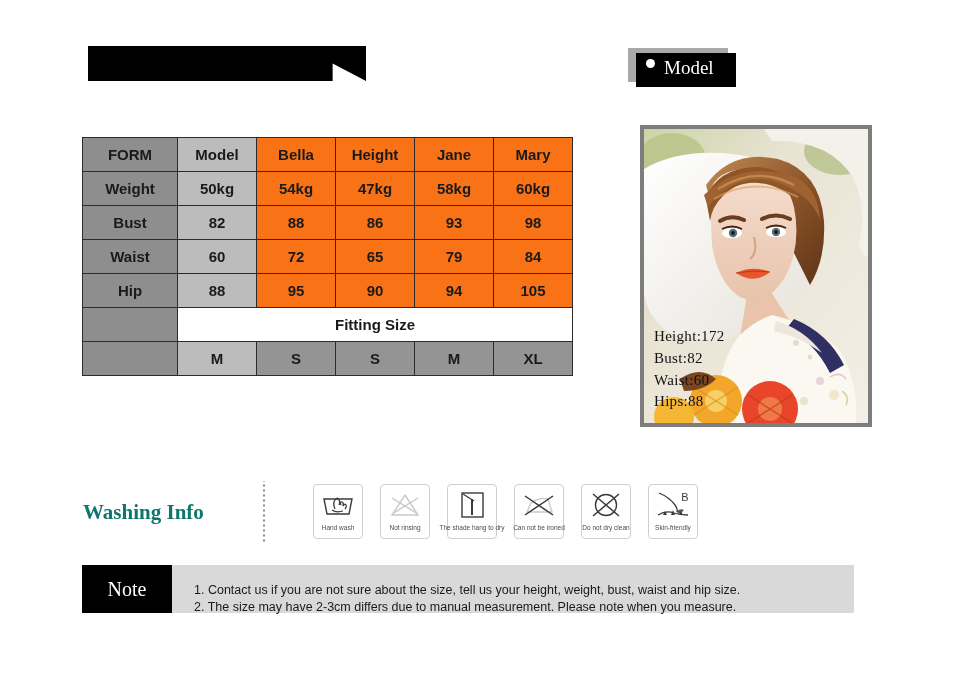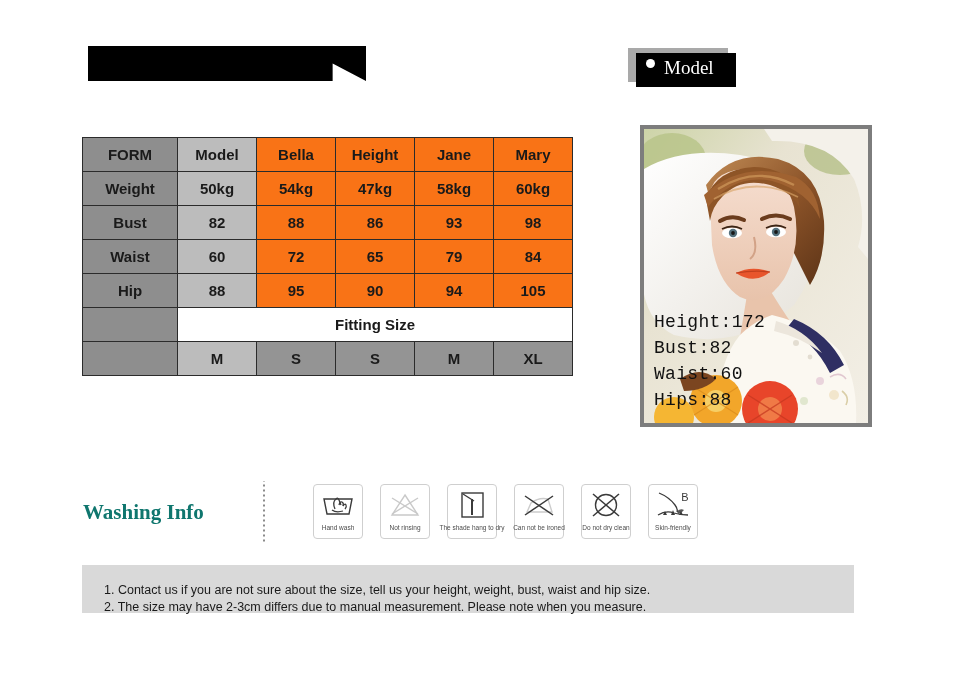--- a/index.html
+++ b/index.html
@@ -142,22 +142,22 @@
   #model-photo {
     position: absolute;
     inset: 0;
     overflow: hidden;
   }
   #model-photo svg { display: block; width: 100%; height: 100%; }
   #model-photo-stats {
     position: absolute;
     left: 10px;
     bottom: 10px;
-    font-family: Liberation Mono, monospace;
-    font-size: 18px;
+    font-family: Liberation Serif, serif;
+    font-size: 15px;
     line-height: 1.45;
     color: #111111;
     letter-spacing: 0.3px;
   }
   #model-photo-stats div { white-space: nowrap; }
 
   
   #washing-title {
     position: absolute;
     left: 83px;
@@ -502,17 +502,18 @@
         <path d="M18 26 l2 -5 l2 5 Z" fill="#3a3a3a"></path>
         <path d="M26 26 l2 -4 l2 4 Z" fill="#3a3a3a"></path>
       </svg>
     </span>
     <span class="cap">Skin-friendly</span>
   </div>
 
 </div>
 
 <div id="note-wrap">
+  <div id="note-badge">Note</div>
   <div id="note-body">
     <p>1. Contact us if you are not sure about the size, tell us your height, weight, bust, waist and hip size.</p>
     <p>2. The size may have 2-3cm differs due to manual measurement. Please note when you measure.</p>
   </div>
 </div>
 
 </body></html>

